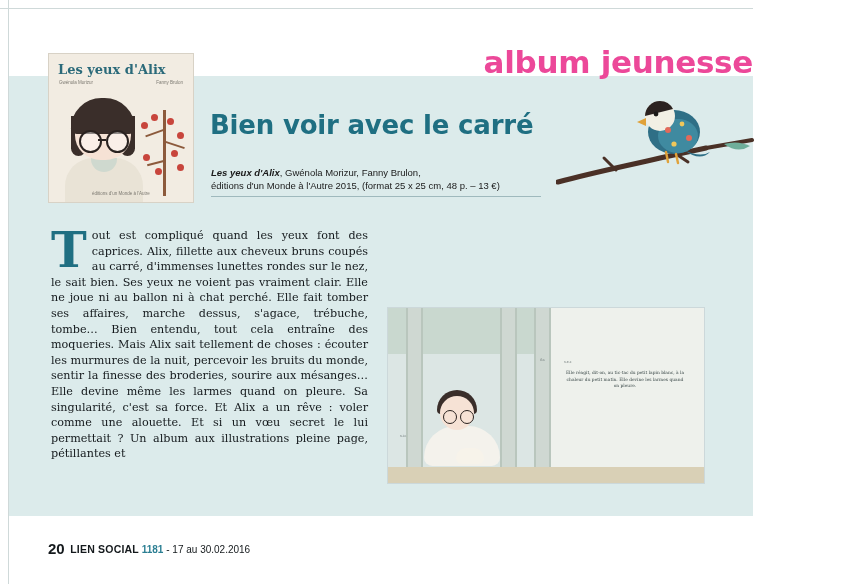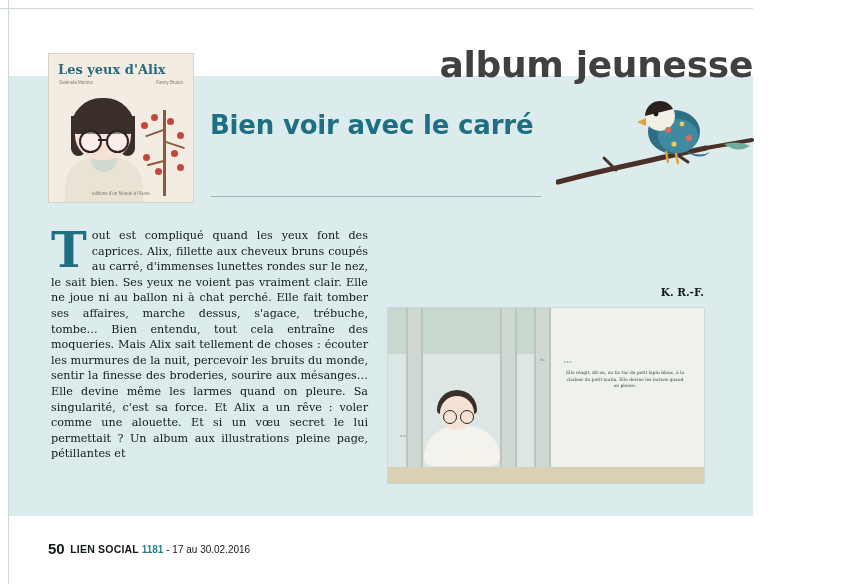--- a/index.html
+++ b/index.html
@@ -50,23 +50,23 @@
     top: 0;
     width: 93px;
     height: 584px;
     background: #ffffff;
   }
   
   .header-title {
     position: absolute;
     right: 93px;
     top: 44px;
-    font-size: 36px;
-    font-weight: bold;
-    color: #404040;
+    font-size: 31px;
+    font-weight: bold;
+    color: #ec4899;
     letter-spacing: -0.3px;
     white-space: nowrap;
     font-family: "DejaVu Sans", sans-serif;
   }
   
   .cover {
     position: absolute;
     left: 48px;
     top: 53px;
     width: 144px;
@@ -425,20 +425,24 @@
     <div class="cov-glass r"></div>
     <div class="cov-bridge"></div>
     <div class="cover-title">Les yeux d'Alix</div>
     <div class="cover-sub">Gwénola Morizur</div>
     <div class="cover-sub2">Fanny Brulon</div>
     <div class="cover-pub">éditions d'un Monde à l'Autre</div>
   </div>
 
   <div class="article-title">Bien voir avec le carré</div>
 
+  <div class="credits">
+    <em>Les yeux d'Alix</em><span>, Gwénola Morizur, Fanny Brulon,</span><br>
+    <span>éditions d'un Monde à l'Autre 2015, (format 25 x 25 cm, 48 p. – 13 €)</span>
+  </div>
   <div class="credit-rule"></div>
 
   <div class="bird-wrap">
     <svg width="198" height="112" viewBox="0 0 198 112">
       <path d="M2 86 C 40 76, 70 70, 104 62 L 150 52" stroke="#4a3026" stroke-width="5" fill="none" stroke-linecap="round"></path>
       <path d="M150 52 L 196 44" stroke="#4a3026" stroke-width="4" fill="none" stroke-linecap="round"></path>
       <path d="M60 74 L 48 62" stroke="#4a3026" stroke-width="3" fill="none" stroke-linecap="round"></path>
       <path d="M120 58 L 132 66" stroke="#4a3026" stroke-width="3" fill="none" stroke-linecap="round"></path>
       <path d="M168 48 q 14 -4 26 2 q -12 8 -26 -2 z" fill="#6fae9a"></path>
       <ellipse cx="118" cy="36" rx="26" ry="22" fill="#2f6f86"></ellipse>
@@ -455,21 +459,20 @@
       <path d="M110 56 l 2 10" stroke="#e0a23a" stroke-width="2.4" stroke-linecap="round"></path>
       <path d="M120 58 l 2 9" stroke="#e0a23a" stroke-width="2.4" stroke-linecap="round"></path>
     </svg>
   </div>
 
   <div class="col col-left">
     <span class="dropcap">T</span><span>out est compliqué quand les yeux font des caprices. Alix, fillette aux cheveux bruns coupés au carré, d'immenses lunettes rondes sur le nez, le sait bien. Ses yeux ne voient pas vraiment clair. Elle ne joue ni au ballon ni à chat perché. Elle fait tomber ses affaires, marche dessus, s'agace, trébuche, tombe… Bien entendu, tout cela entraîne des moqueries. Mais Alix sait tellement de choses : écouter les murmures de la nuit, percevoir les bruits du monde, sentir la finesse des broderies, sourire aux mésanges… Elle devine même les larmes quand on pleure. Sa singularité, c'est sa force. Et Alix a un rêve : voler comme une alouette. Et si un vœu secret le lui permettait ? Un album aux illustrations pleine page, pétillantes et</span>
   </div>
 
 
-  <div class="signature">K. R.-F.</div>
 
   <div class="spread">
     <div class="spread-left"></div>
     <div class="spread-right"></div>
     <div class="canopy"></div>
     <div class="trunk" style="left:18px;"></div>
     <div class="trunk" style="left:112px;"></div>
     <div class="trunk" style="left:146px;"></div>
     <div class="sp-body"></div>
     <div class="sp-hair"></div>
@@ -479,19 +482,19 @@
     <div class="sp-cat"></div>
     <div class="sp-rope"></div>
     <div class="sp-ground"></div>
     <div class="spread-text">Elle réagit, dit-on, au tic-tac du petit lapin blanc, à la chaleur du petit matin. Elle devine les larmes quand on pleure.</div>
     <div class="sp-note" style="left:152px; top:50px;">il a</div>
     <div class="sp-note" style="left:176px; top:52px;">s.e.c</div>
     <div class="sp-note" style="left:12px; top:126px;">s.i.c</div>
   </div>
 
   <div class="footer">
-    <span class="pageno">50</span>
+    <span class="pageno">20</span>
     &nbsp;<span class="mag">LIEN SOCIAL</span>
     <span class="issue">1181</span>
     <span>- 17 au 30.02.2016</span>
   </div>
 
 </div>
 
 </body></html>

